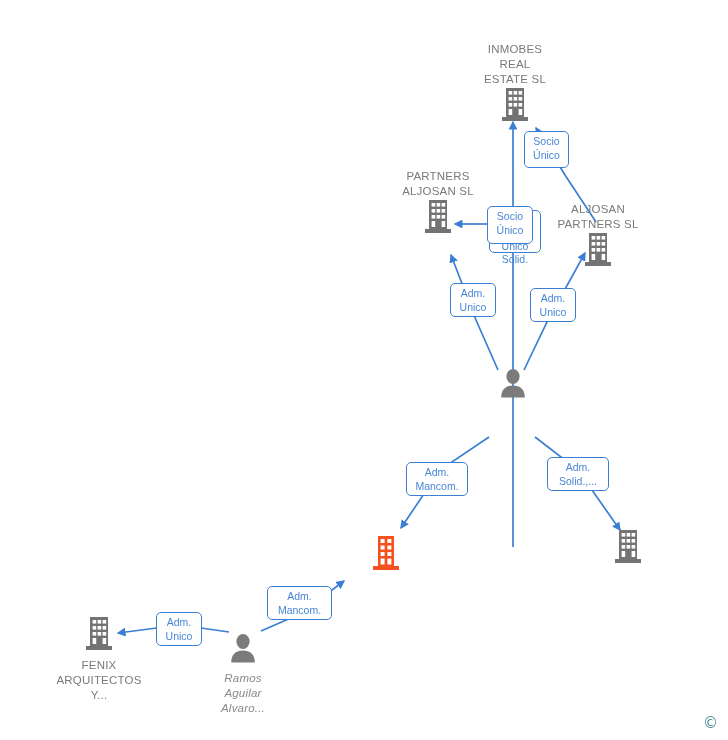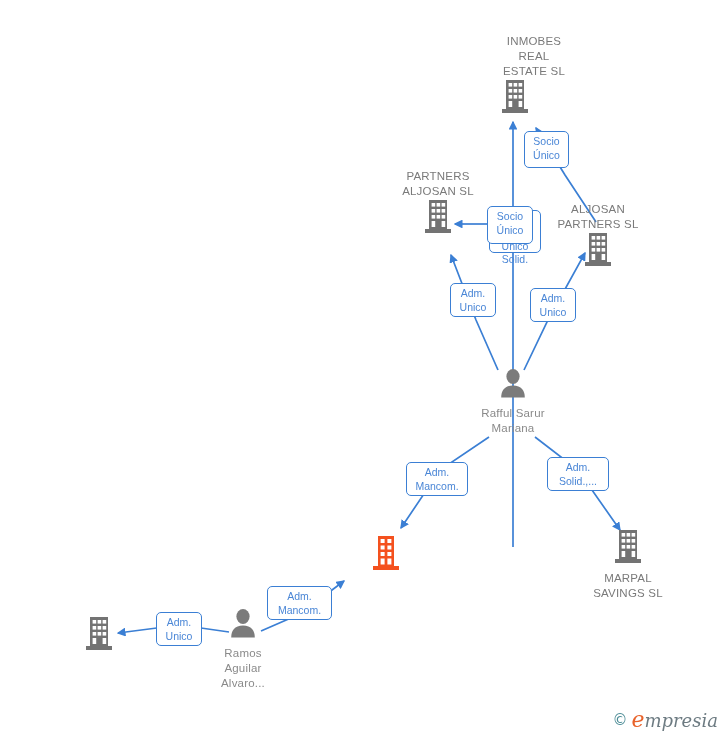--- a/index.html
+++ b/index.html
@@ -86,21 +86,21 @@
     <path d="M 489 437 L 440 470 L 401 528" marker-end="url(#arw)"></path>
 
     <path d="M 535 437 L 578 470 L 620 530" marker-end="url(#arw)"></path>
 
     <path d="M 261 631 L 300 614 L 344 581" marker-end="url(#arw)"></path>
 
     <path d="M 229 632 L 180 625 L 118 633" marker-end="url(#arw)"></path>
   </g>
 </svg>
 
-<div class="node company" style="left: 465px; top: 32px; width: 100px; display: flex; flex-direction: column; align-items: flex-end;">
+<div class="node company" style="left: 465px; top: 40px; width: 100px; display: flex; flex-direction: column;">
   <span class="caption" style="order:-1;">INMOBES
 REAL
 ESTATE  SL</span>
   <span class="glyph">
     <svg width="30" height="36" viewBox="0 0 30 36" xmlns="http://www.w3.org/2000/svg">
       <rect x="6" y="1" width="18" height="29" fill="#737373"></rect>
       <g fill="#ffffff">
         <rect x="8.6" y="4" width="3.6" height="3.6"></rect>
         <rect x="13.6" y="4" width="3.6" height="3.6"></rect>
         <rect x="18.6" y="4" width="3.6" height="3.6"></rect>
@@ -166,22 +166,20 @@
   </span>
 </div>
 
 <div class="node person" style="left:461px;top:368px;width:104px;">
   <span class="glyph">
     <svg width="30" height="32" viewBox="0 0 30 32" xmlns="http://www.w3.org/2000/svg">
       <ellipse cx="15" cy="8.5" rx="6.6" ry="7.4" fill="#7b7b7b"></ellipse>
       <path d="M15 17.5 C6.5 17.5 3.2 22.8 3.2 29.5 L26.8 29.5 C26.8 22.8 23.5 17.5 15 17.5 Z" fill="#7b7b7b"></path>
     </svg>
   </span>
-  <span class="caption">Rafful Sarur
-Mariana</span>
 </div>
 
 <div class="node focus" style="left:338px;top:535px;width:96px;">
   <span class="glyph">
     <svg width="30" height="38" viewBox="0 0 30 38" xmlns="http://www.w3.org/2000/svg">
       <rect x="7" y="1" width="16" height="30" fill="#f4511e"></rect>
       <g fill="#ffffff">
         <rect x="9.6" y="4" width="4" height="4"></rect>
         <rect x="16.4" y="4" width="4" height="4"></rect>
         <rect x="9.6" y="10.5" width="4" height="4"></rect>
@@ -209,22 +207,20 @@
         <rect x="18.6" y="10" width="3.6" height="3.6"></rect>
         <rect x="8.6" y="16" width="3.6" height="3.6"></rect>
         <rect x="13.6" y="16" width="3.6" height="3.6"></rect>
         <rect x="18.6" y="16" width="3.6" height="3.6"></rect>
         <rect x="8.6" y="22" width="3.6" height="6"></rect>
         <rect x="18.6" y="22" width="3.6" height="6"></rect>
       </g>
       <rect x="2" y="30" width="26" height="4" fill="#737373"></rect>
     </svg>
   </span>
-  <span class="caption">MARPAL
-SAVINGS  SL</span>
 </div>
 
 <div class="node company" style="left:46px;top:616px;width:106px;">
   <span class="glyph">
     <svg width="30" height="36" viewBox="0 0 30 36" xmlns="http://www.w3.org/2000/svg">
       <rect x="6" y="1" width="18" height="29" fill="#737373"></rect>
       <g fill="#ffffff">
         <rect x="8.6" y="4" width="3.6" height="3.6"></rect>
         <rect x="13.6" y="4" width="3.6" height="3.6"></rect>
         <rect x="18.6" y="4" width="3.6" height="3.6"></rect>
@@ -233,23 +229,26 @@
         <rect x="18.6" y="10" width="3.6" height="3.6"></rect>
         <rect x="8.6" y="16" width="3.6" height="3.6"></rect>
         <rect x="13.6" y="16" width="3.6" height="3.6"></rect>
         <rect x="18.6" y="16" width="3.6" height="3.6"></rect>
         <rect x="8.6" y="22" width="3.6" height="6"></rect>
         <rect x="18.6" y="22" width="3.6" height="6"></rect>
       </g>
       <rect x="2" y="30" width="26" height="4" fill="#737373"></rect>
     </svg>
   </span>
-</div>
-
-<div class="node person" style="left:203px;top:608px;width:80px;">
+  <span class="caption">FENIX
+ARQUITECTOS
+Y...</span>
+</div>
+
+<div class="node person" style="left:203px;top:633px;width:80px;font-style:italic;">
   <span class="glyph">
     <svg width="30" height="32" viewBox="0 0 30 32" xmlns="http://www.w3.org/2000/svg">
       <ellipse cx="15" cy="8.5" rx="6.6" ry="7.4" fill="#7b7b7b"></ellipse>
       <path d="M15 17.5 C6.5 17.5 3.2 22.8 3.2 29.5 L26.8 29.5 C26.8 22.8 23.5 17.5 15 17.5 Z" fill="#7b7b7b"></path>
     </svg>
   </span>
   <span class="caption">Ramos
 Aguilar
 Alvaro...</span>
 </div>
@@ -277,14 +276,13 @@
 Solid.,...</div>
 
 <div class="rel" style="left:267px;top:586px;width:65px;height:34px;">Adm.
 Mancom.</div>
 
 <div class="rel" style="left:156px;top:612px;width:46px;height:34px;">Adm.
 Unico</div>
 
 <div id="watermark">
   <span class="c">©</span>
-  <span class="brand"><span class="e">e</span><span>mpresia</span></span>
 </div>
 
 </body></html>

